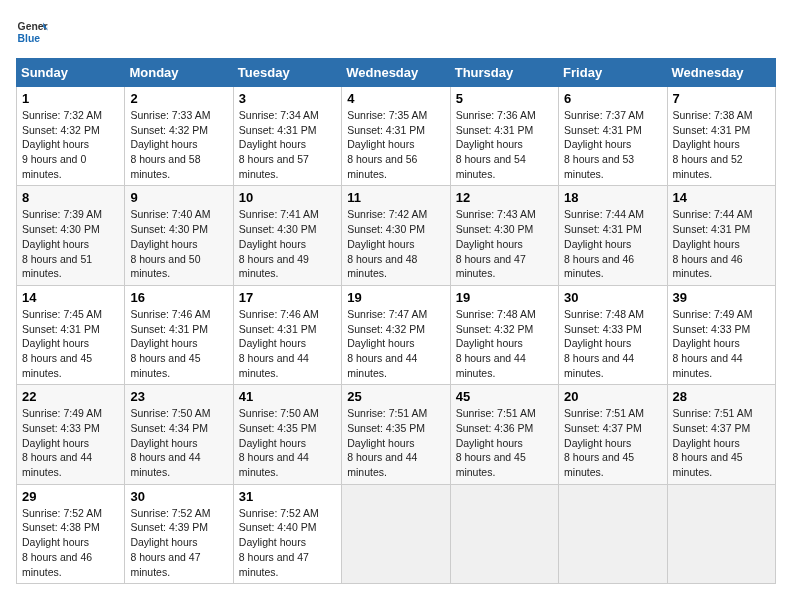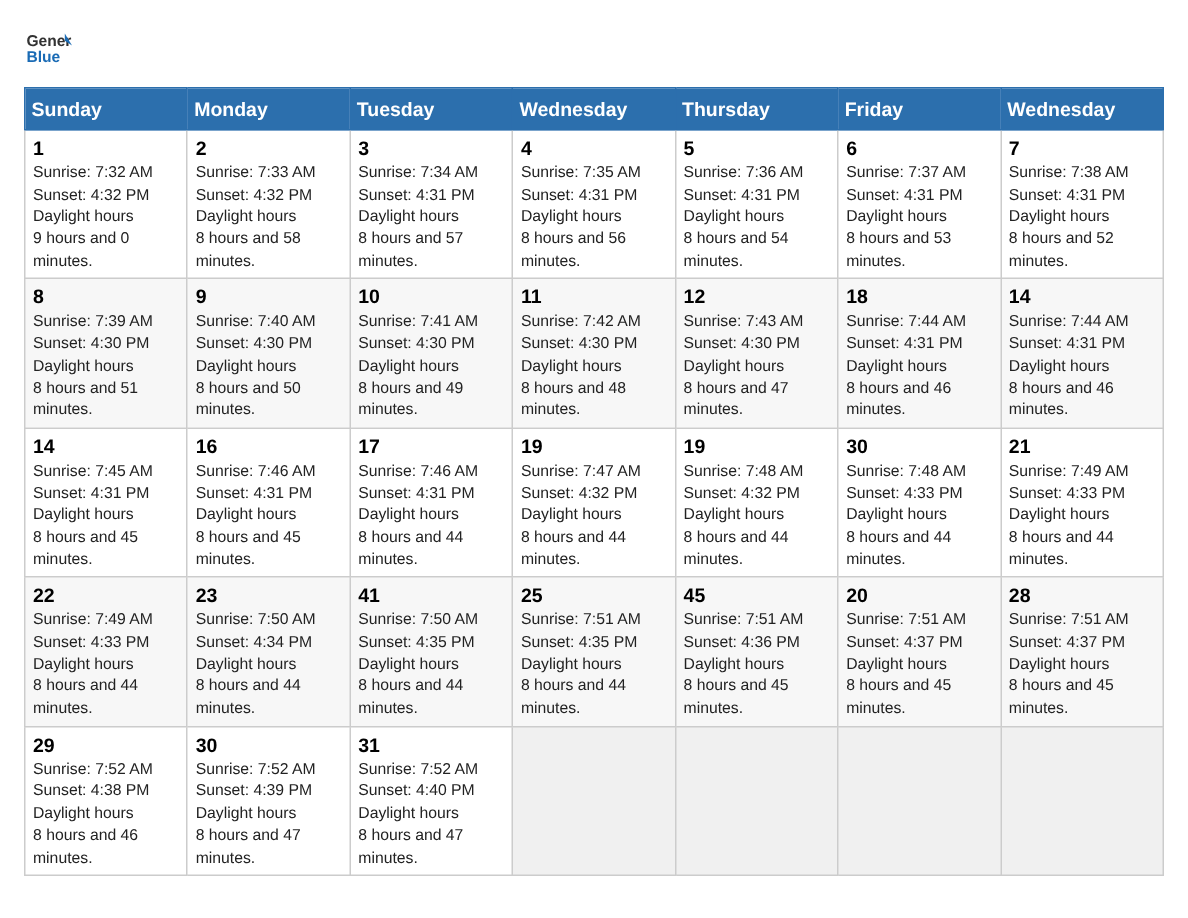--- a/index.html
+++ b/index.html
@@ -185,21 +185,21 @@
       </td>
         <td>
         <span class="day-num">19</span>
         <span class="cell-text">Sunrise: 7:48 AM<br>Sunset: 4:32 PM<br>Daylight hours<br>8 hours and 44 minutes.</span>
       </td>
         <td>
         <span class="day-num">30</span>
         <span class="cell-text">Sunrise: 7:48 AM<br>Sunset: 4:33 PM<br>Daylight hours<br>8 hours and 44 minutes.</span>
       </td>
         <td>
-        <span class="day-num">21</span>
+        <span class="day-num">39</span>
         <span class="cell-text">Sunrise: 7:49 AM<br>Sunset: 4:33 PM<br>Daylight hours<br>8 hours and 44 minutes.</span>
       </td>
       </tr>
       <tr>
         <td>
         <span class="day-num">22</span>
         <span class="cell-text">Sunrise: 7:49 AM<br>Sunset: 4:33 PM<br>Daylight hours<br>8 hours and 44 minutes.</span>
       </td>
         <td>
         <span class="day-num">23</span>

